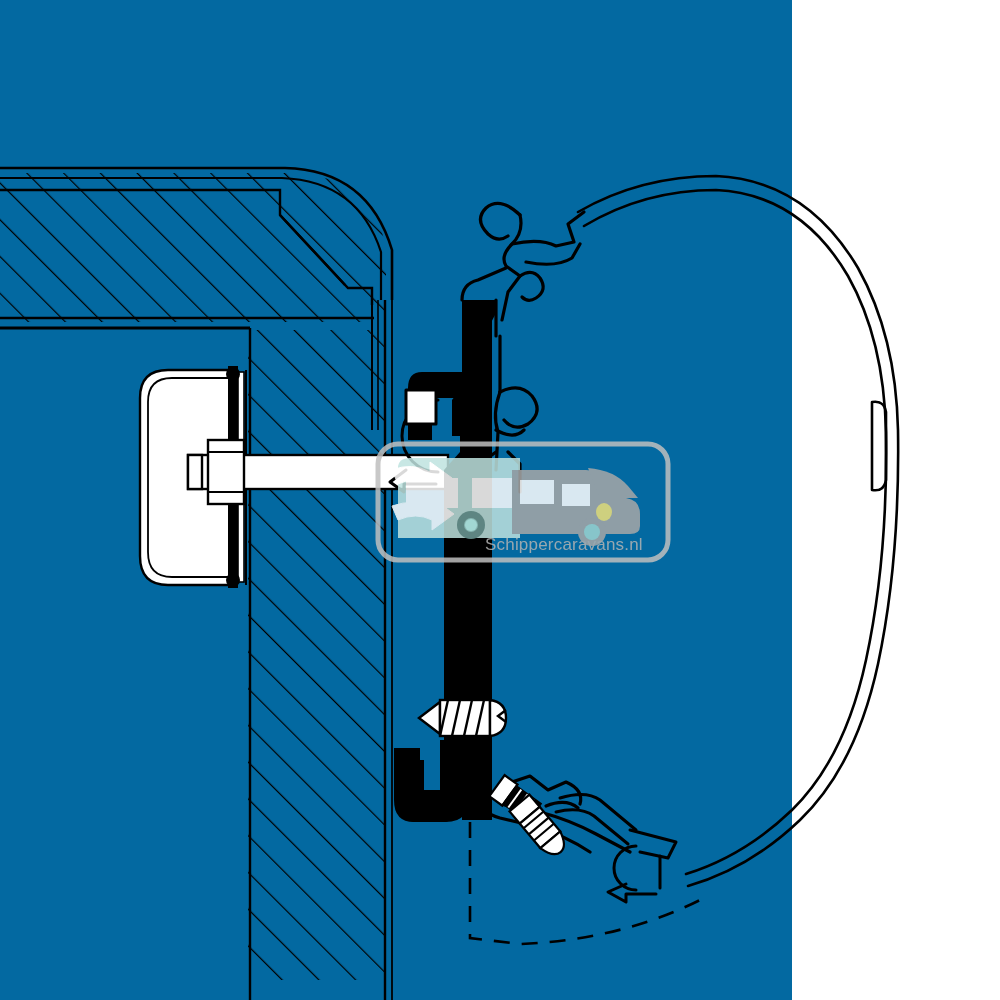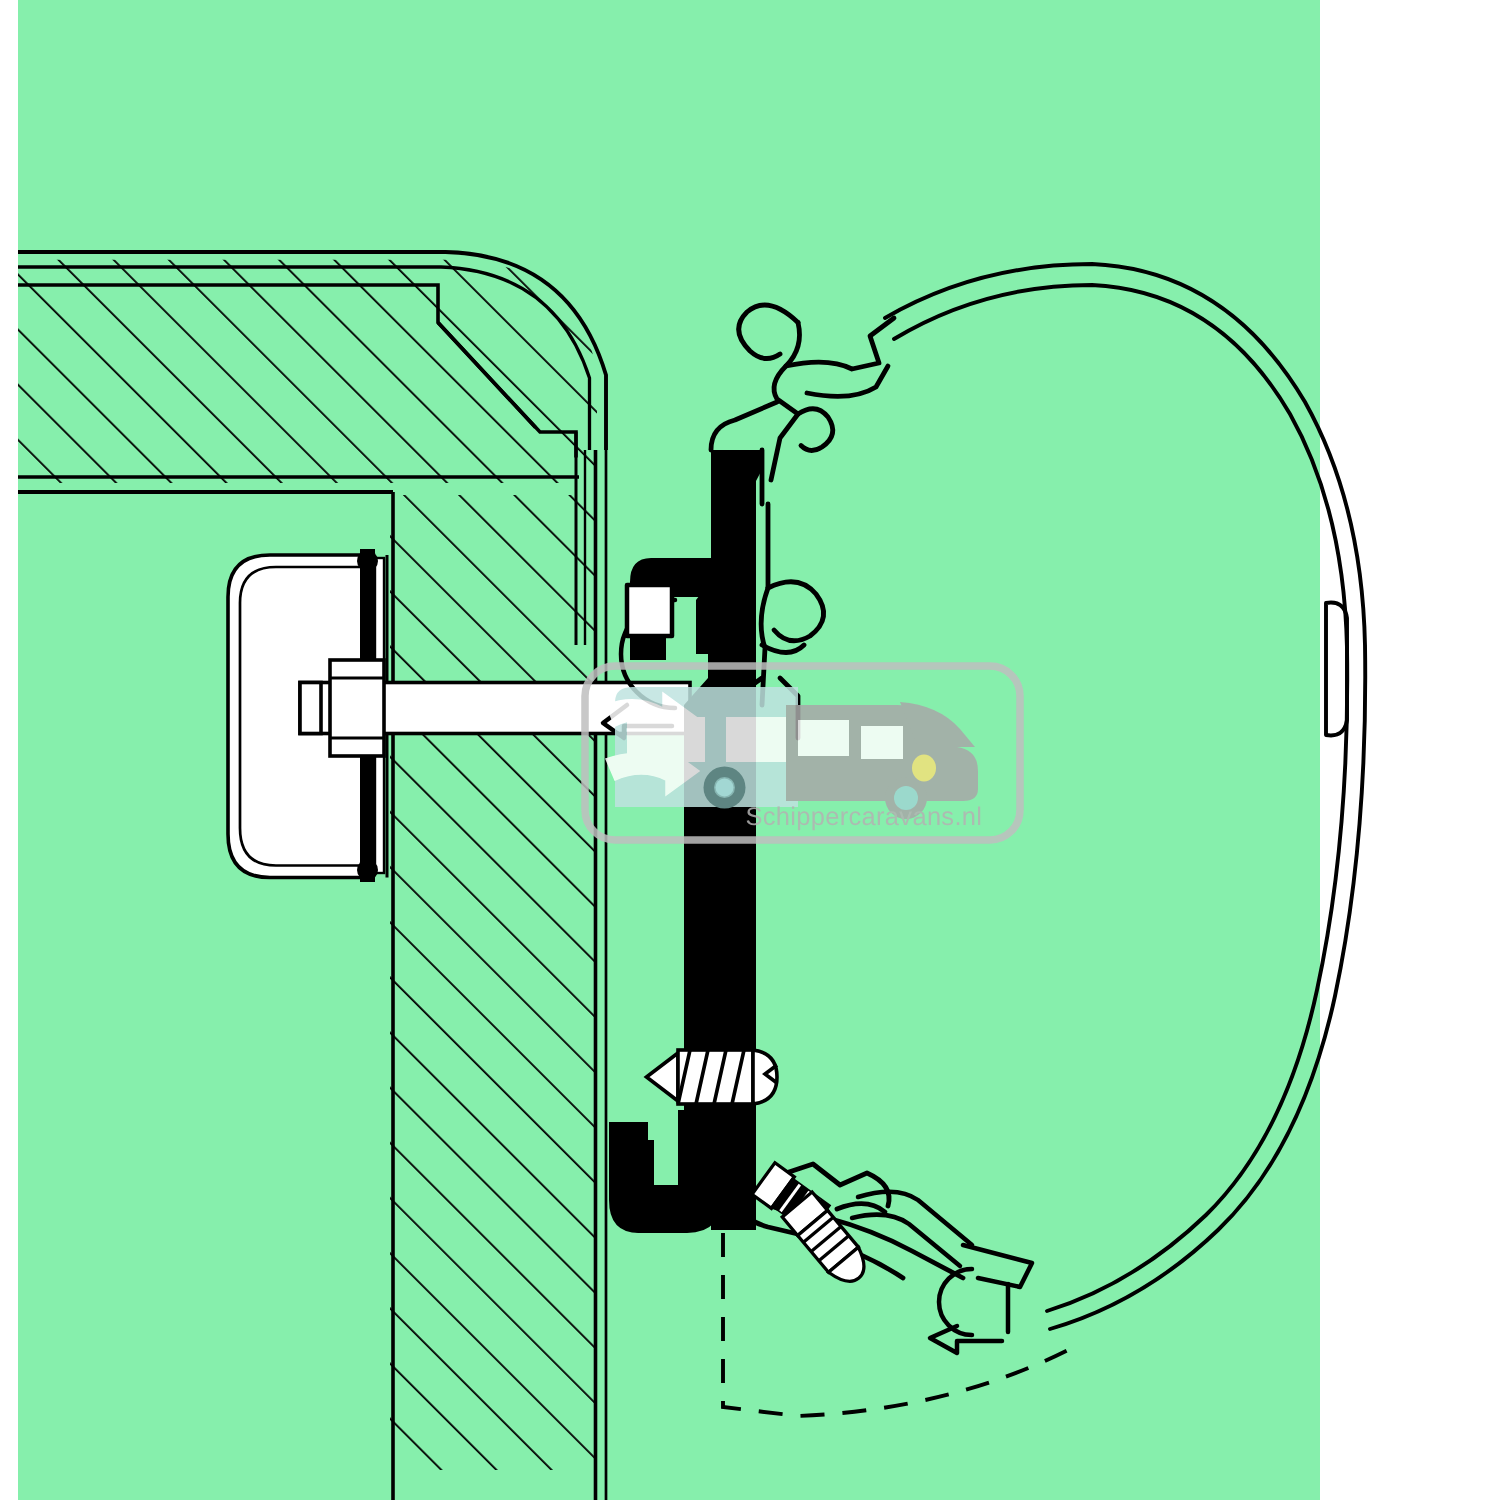--- a/index.html
+++ b/index.html
@@ -1,18 +1,18 @@
 <!DOCTYPE html>
 <html><head>
 <meta charset="utf-8">
 <style>
   html,body{margin:0;padding:0;background:#ffffff;}
   body{width:1000px;height:1000px;overflow:hidden;
        font-family:"Liberation Sans",sans-serif;}
-  #stage{position:relative;width:868px;height:1000px;background:#86efac;margin-left:12px;}
+  #stage{position:relative;width:792px;height:1000px;background:#0369a1;}
   #stage svg{position:absolute;left:0;top:0;}
   .wm-text{font-family:"Liberation Sans",sans-serif;font-size:17px;
            fill:#b3b3b3;letter-spacing:.2px;}
 </style>
 </head>
 <body>
 
 <div id="stage">
 
   <svg width="1000" height="1000" viewBox="0 0 1000 1000">

